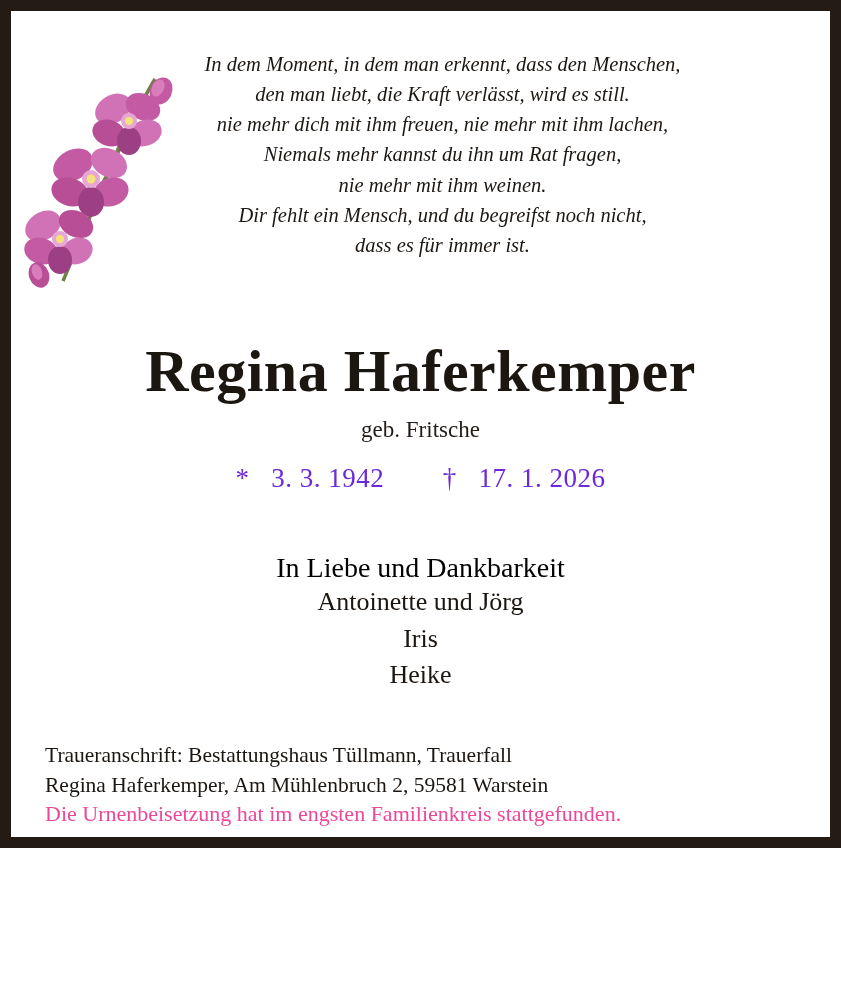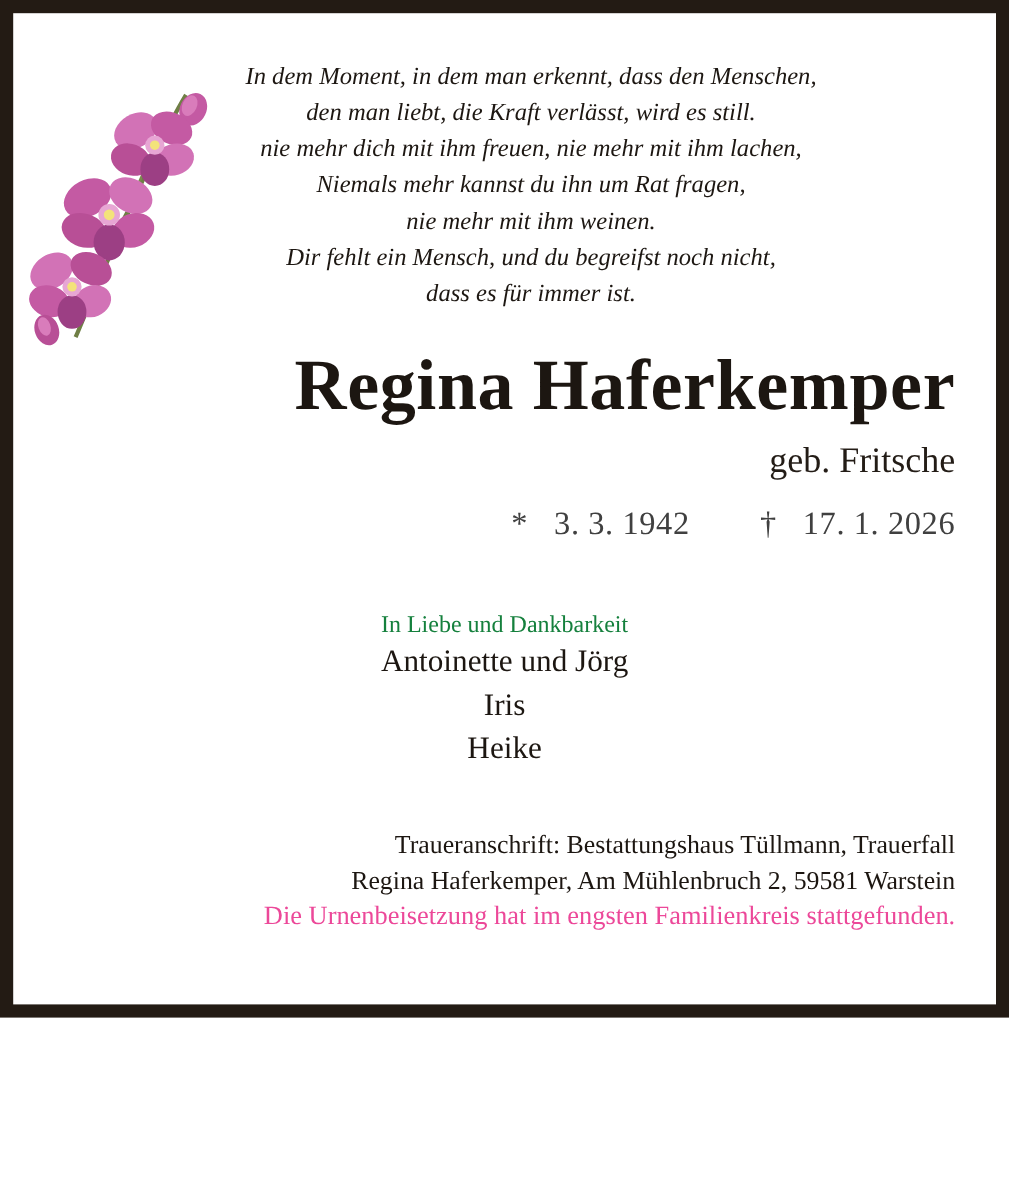--- a/index.html
+++ b/index.html
@@ -47,67 +47,67 @@
     font-size: 20.5px;
     line-height: 1.47;
     color: #1d1712;
     margin: 14px 0 0 0;
     padding: 0 26px 0 70px;
   }
   .poem div { white-space: nowrap; }
 
   
   .name-block {
-    text-align: right;
-    margin-top: 30px;
+    text-align: center;
+    margin-top: 80px;
   }
   .name {
     font-family: "Liberation Serif", serif;
     font-weight: bold;
     font-size: 60px;
     letter-spacing: 0.5px;
     color: #1c1611;
     line-height: 1.05;
   }
   .maiden {
-    font-size: 30px;
+    font-size: 23px;
     margin-top: 14px;
     color: #231c16;
   }
   .dates {
     font-size: 27px;
     margin-top: 20px;
-    color: #404040;
+    color: #6d28d9;
     letter-spacing: 0.5px;
   }
   .dates .sep {
     display: inline-block;
     width: 44px;
   }
 
   
   .mourn {
     text-align: center;
     margin-top: 58px;
   }
   .mourn-lead {
-    font-size: 20px;
-    color: #15803d;
+    font-size: 28px;
+    color: #000000;
   }
   .mourn-names {
   }
   .mourn-names div {
     font-size: 26px;
     line-height: 1.41;
     color: #1c1611;
   }
 
   
   .footer {
-    text-align: right;
+    text-align: left;
     margin-top: 46px;
   }
   .address div {
     font-size: 21.5px;
     line-height: 1.42;
     color: #1c1611;
   }
   .notice {
     font-size: 22px;
     color: #ec4899;

